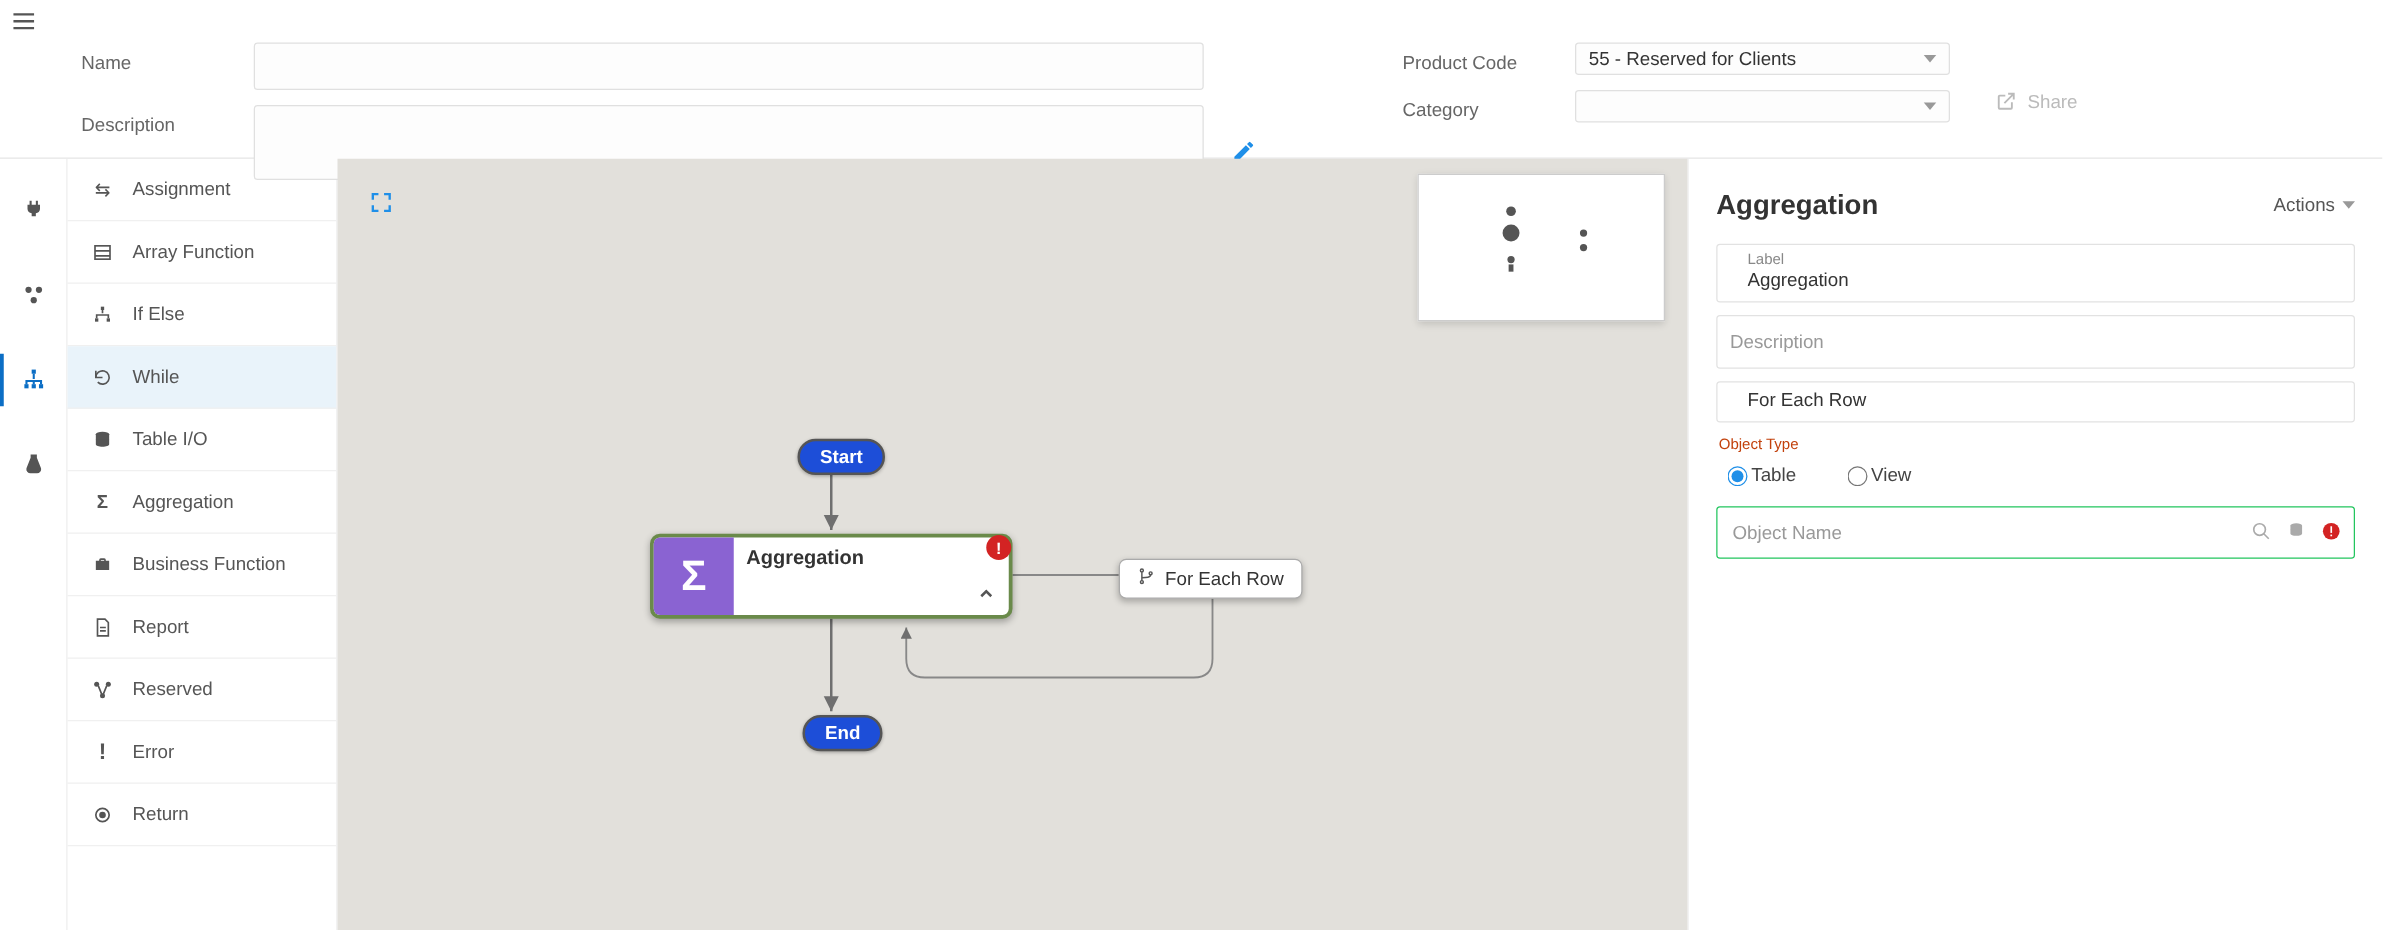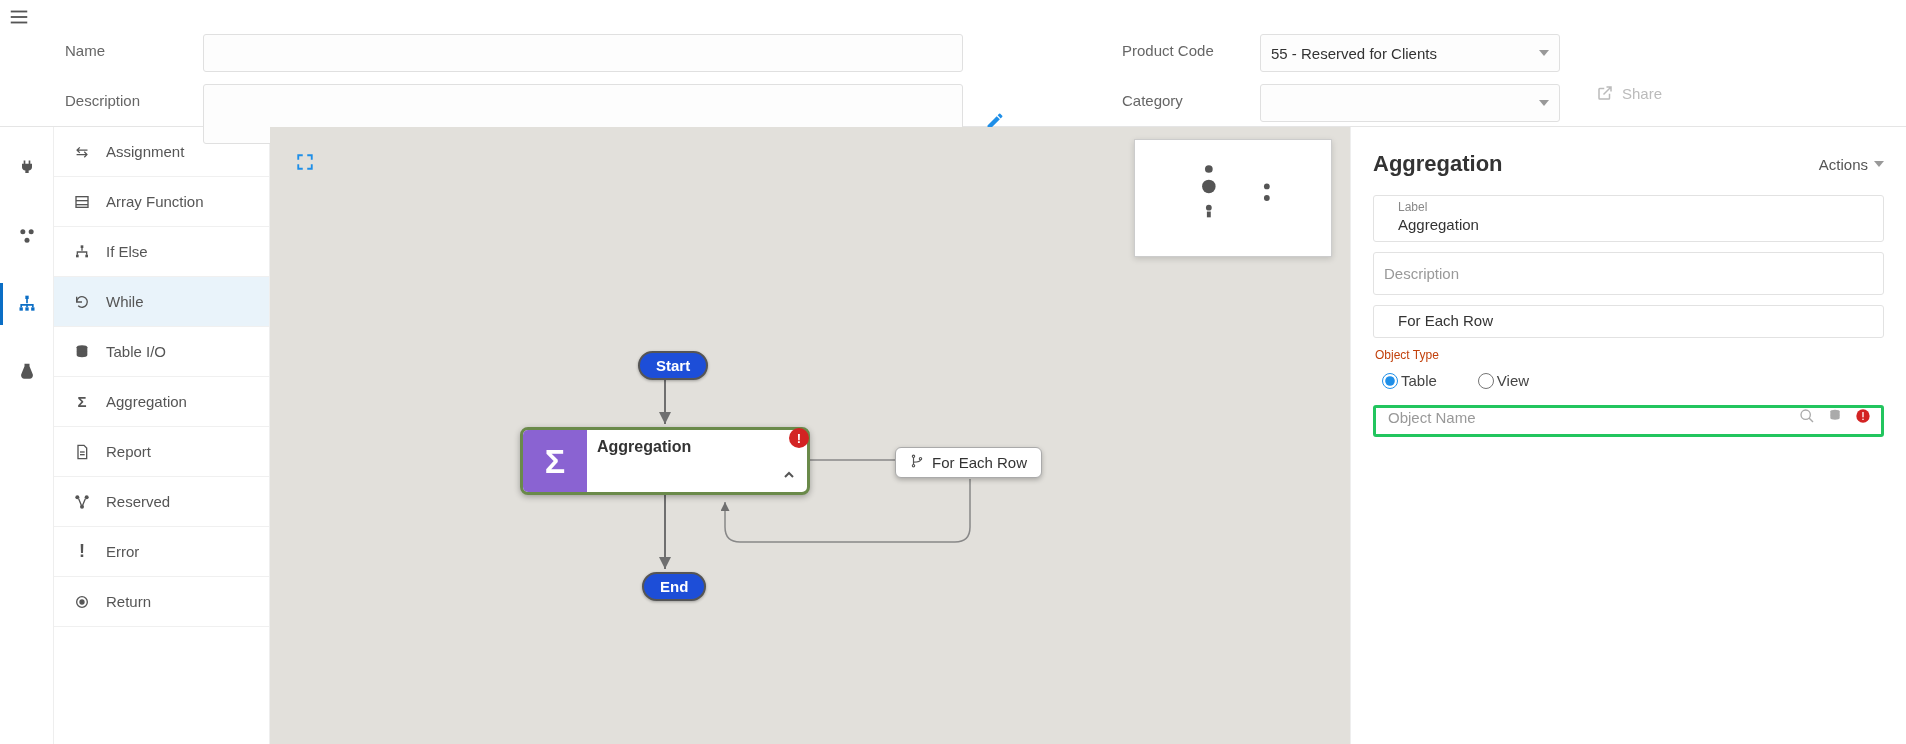--- a/index.html
+++ b/index.html
@@ -21,21 +21,21 @@
   .header-form { display:flex; gap:40px; padding:34px 0 0 28px; width:100%; }
   .hf-col { display:flex; flex-direction:column; gap:12px; }
   .hf-row { display:flex; align-items:flex-start; gap:18px;margin-left:37px; }
   .hf-row label { width:120px; color:#666; font-size:15px; padding-top:8px; }
   .hf-row input[type=text], .hf-row textarea, .hf-row .select {
     border:1px solid #e0e0e0; background:#fdfdfd; border-radius:3px; padding:8px 10px; font-size:15px; color:#333;
   }
   .hf-col.left .hf-row input { width:760px; height:38px; }
   .hf-col.left .hf-row textarea { width:760px; height:60px; resize:none; }
   .edit-pencil { color:#1f8fe8; cursor:pointer; align-self:flex-end; margin-bottom:10px; margin-left:4px;}
-  .hf-col.right .hf-row .select { width:300px; height:38px; display:flex; align-items:center; justify-content:space-between; cursor:pointer; }
+  .hf-col.right .hf-row .select { width:300px; height:26px; display:flex; align-items:center; justify-content:space-between; cursor:pointer; }
   .share-btn { display:flex; align-items:center; gap:8px; color:#bbb; cursor:default; font-size:15px; }
 
   
   .main { display:flex; height:617px; }
 
   
   .rail { width:54px; border-right:1px solid #eee; display:flex; flex-direction:column; align-items:center; padding-top:24px; gap:34px; }
   .rail-item { width:100%; height:34px; display:flex; align-items:center; justify-content:center; cursor:pointer; color:#555; position:relative; }
   .rail-item.active { color:#0b6ec5; }
   .rail-item.active::before { content:""; position:absolute; left:0; top:-4px; bottom:-4px; width:3px; background:#0b6ec5; }
@@ -86,21 +86,21 @@
   .prop-field { border:1px solid #e2e2e2; border-radius:3px; padding:4px 10px 8px 24px; margin-bottom:10px; }
   .prop-field .pf-label { font-size:12px; color:#888; }
   .prop-field input.pf-value { border:none; outline:none; width:100%; font-size:15px; color:#333; padding:2px 0 0 0; background:transparent;}
   .prop-field.single { padding:12px 10px; color:#999; font-size:15px; }
 
   .prop-static-label { font-size:12px; color:#c2410c; margin:4px 0 8px 2px; }
   .radio-row { display:flex; gap:36px; align-items:center; margin-bottom:16px; padding-left:4px;}
   .radio-row label { display:flex; align-items:flex-end; gap:0; font-size:15px; color:#444; cursor:pointer;}
   .radio-row input { accent-color:#1f8fe8; width:16px; height:16px;}
 
-  .obj-name { display:flex; align-items:flex-start; border:3px solid #22c55e; border-radius:3px; height:32px; padding:0 10px; }
+  .obj-name { display:flex; align-items:center; border:1px solid #22c55e; border-radius:3px; height:42px; padding:0 10px; }
   .obj-name input { flex:1; border:none; outline:none; font-size:15px; color:#333; }
   .obj-name input::placeholder{ color:#999; }
   .obj-name .on-icons { display:flex; gap:12px; align-items:center; color:#aaa;}
   .obj-name .err { color:#d32323; font-weight:bold; }
 
   .caret-down { display:inline-block; width:0; height:0; border-left:5px solid transparent; border-right:5px solid transparent; border-top:6px solid #999; }
 </style>
 </head>
 <body>
 
@@ -228,20 +228,28 @@
             <ellipse cx="12" cy="5" rx="8" ry="3"></ellipse>
             <path d="M4 5v6c0 1.7 3.6 3 8 3s8-1.3 8-3V5"></path>
             <path d="M4 11v6c0 1.7 3.6 3 8 3s8-1.3 8-3v-6"></path>
           </svg>
       </span>
       <span>Table I/O</span>
     </div>
     <div class="pal-item">
       <span class="pi-icon" style="font-weight:bold;">Σ</span>
       <span>Aggregation</span>
+    </div>
+    <div class="pal-item">
+      <span class="pi-icon">
+        <svg width="16" height="16" viewBox="0 0 24 24" fill="currentColor">
+            <path d="M10 4h4a2 2 0 0 1 2 2v1h4v11H4V7h4V6a2 2 0 0 1 2-2zm0 3h4V6h-4v1z"></path>
+          </svg>
+      </span>
+      <span>Business Function</span>
     </div>
     <div class="pal-item">
       <span class="pi-icon">
         <svg width="16" height="16" viewBox="0 0 24 24" fill="none" stroke="currentColor" stroke-width="2">
             <path d="M6 2h9l4 4v16H6z"></path>
             <line x1="9" y1="12" x2="16" y2="12"></line>
             <line x1="9" y1="16" x2="16" y2="16"></line>
           </svg>
       </span>
       <span>Report</span>

